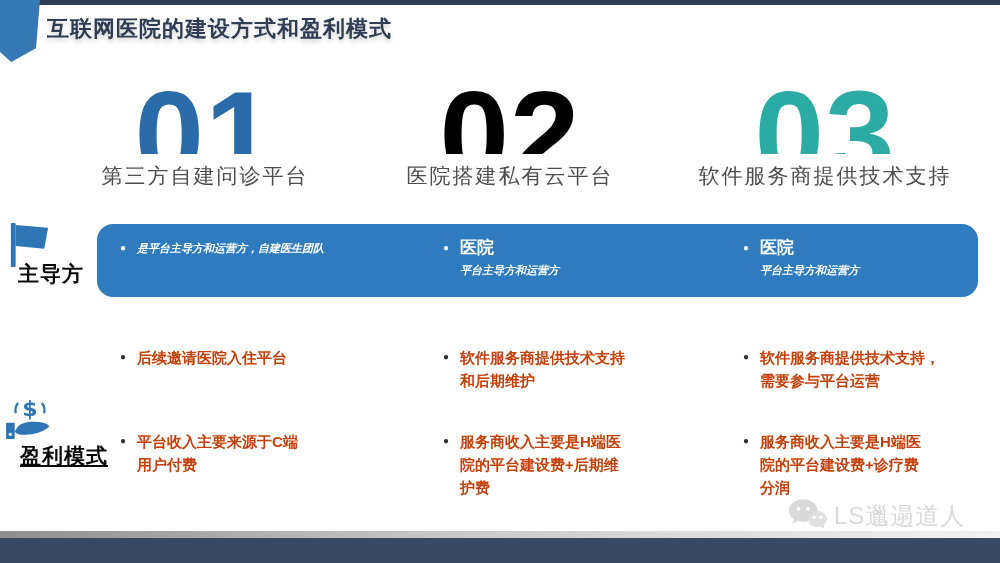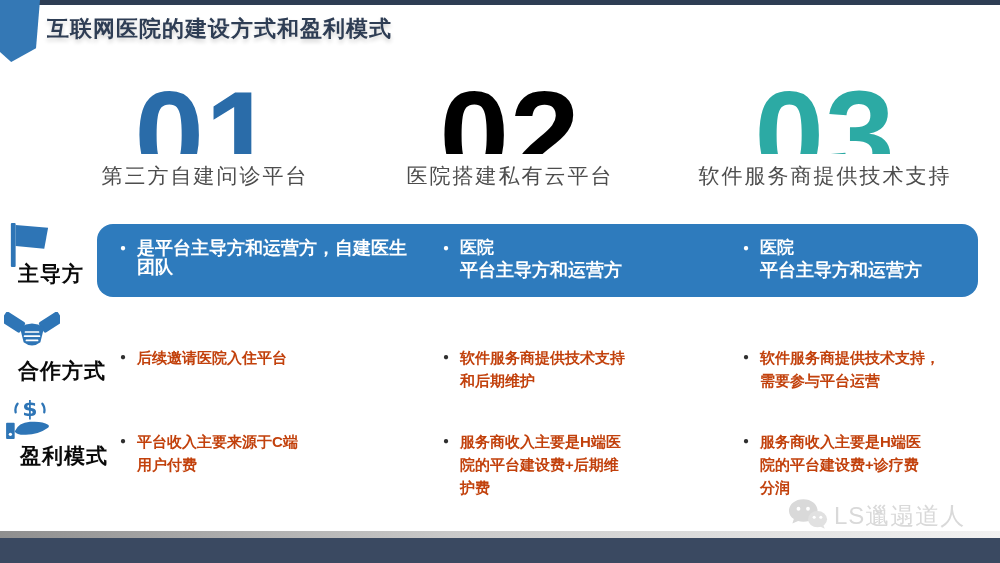--- a/index.html
+++ b/index.html
@@ -20,21 +20,21 @@
   .hdr-3{left:650px;top:86px;width:350px;}
   .num-clip{height:68px;overflow:hidden;}
   .big-num{display:block;font-size:125px;line-height:125px;font-weight:bold;
            letter-spacing:1px;margin-top:-14px;}
   .col-title{margin-top:8px;font-size:21px;font-weight:normal;color:#4d4d4d;letter-spacing:2px;}
 
   .lead-bar{position:absolute;left:97px;top:224px;width:881px;height:73px;border-radius:16px;}
   .lead-cell{position:absolute;top:13px;display:flex;gap:11px;color:#fff;}
   .lead-cell .bullet{font-size:10px;line-height:10px;margin-top:6px;color:#fff;}
   .lead-title{font-size:17px;font-weight:bold;line-height:22px;}
-  .lead-desc{font-size:18px;font-weight:bold;line-height:19px;margin-top:2px;}
+  .lead-desc{font-size:11px;font-weight:bold;line-height:19px;margin-top:2px;font-style:italic;}
 
   .row-label-group{position:absolute;}
   .row-icon{display:block;}
   .row-label{font-size:21px;font-weight:bold;color:#0a0a0a;letter-spacing:1px;}
 
   .cell{position:absolute;display:flex;gap:11px;}
   .cell .bullet{font-size:10px;line-height:10px;margin-top:6px;color:#2f2f2f;}
   .cell .txt{font-size:15px;font-weight:bold;color:#c2410c;line-height:23px;white-space:pre-line;}
 
   .watermark{position:absolute;left:788px;top:497px;display:flex;align-items:center;gap:6px;
@@ -76,43 +76,32 @@
   <div class="row-label-group" style="left:8px;top:222px;">
     <span class="row-icon" style="color: rgb(46, 117, 182);">
       <svg width="42" height="46" viewBox="0 0 44 46" fill="currentColor">
         <rect x="3" y="0" width="5" height="46" rx="1"></rect>
         <path d="M8 2 L42 5 L38 27 L8 24 Z"></path>
       </svg>
     </span>
     <div class="row-label" style="margin:-12px 0 0 10px;">主导方</div>
   </div>
 
-  <div class="row-label-group" style="left:4px;top:312px;">
-    <span class="row-icon" style="color: rgb(46, 117, 182);">
-      <svg width="56" height="40" viewBox="0 0 60 42" fill="currentColor">
-        <rect x="-2" y="4" width="24" height="13" rx="2" transform="rotate(33 10 10)"></rect>
-        <rect x="38" y="4" width="24" height="13" rx="2" transform="rotate(-33 50 10)"></rect>
-        <path d="M17 16 Q30 8 43 16 L39 32 Q30 39 21 32 Z"></path>
-        <path d="M23 21 l14 0 M22 25.5 l16 0 M24 30 l12 0" stroke="#ffffff" stroke-width="1.8" fill="none" stroke-linecap="round"></path>
-      </svg>
-    </span>
-    <div class="row-label" style="margin:1px 0 0 14px;">合作方式</div>
-  </div>
 
   <div class="row-label-group" style="left:4px;top:398px;">
     <span class="row-icon" style="color: rgb(46, 117, 182);">
       <svg width="50" height="42" viewBox="0 0 50 44" fill="currentColor">
         <rect x="1" y="26" width="9" height="17" rx="1"></rect>
         <circle cx="5.5" cy="38" r="1.7" fill="#ffffff"></circle>
         <path d="M10 35 Q14 26 26 25 Q39 24 45 28 Q47 29.5 44.5 31.5 Q34 39 20 38.5 Q12 38.5 10 35 Z"></path>
         <text x="26" y="19" text-anchor="middle" font-size="23" font-weight="bold" font-family="DejaVu Sans, sans-serif">$</text>
         <path d="M13 6 q-3 4 -2 9 M39 6 q3 4 2 9" stroke="currentColor" stroke-width="2.4" fill="none" stroke-linecap="round"></path>
       </svg>
     </span>
-    <div class="row-label" style="margin:-2px 0 0 16px;">盈利模式</div>
+    <div class="row-label" style="margin:-2px 0 0 16px;text-decoration:underline;">盈利模式</div>
   </div>
 
   <div class="lead-bar" style="background-color: rgb(46, 123, 189);">
     <div class="lead-cell" style="left:23px;width:300px;">
       <span class="bullet">●</span>
       <div>
         <div class="lead-desc">是平台主导方和运营方，自建医生团队</div>
       </div>
     </div>
     <div class="lead-cell" style="left:346px;width:280px;">

